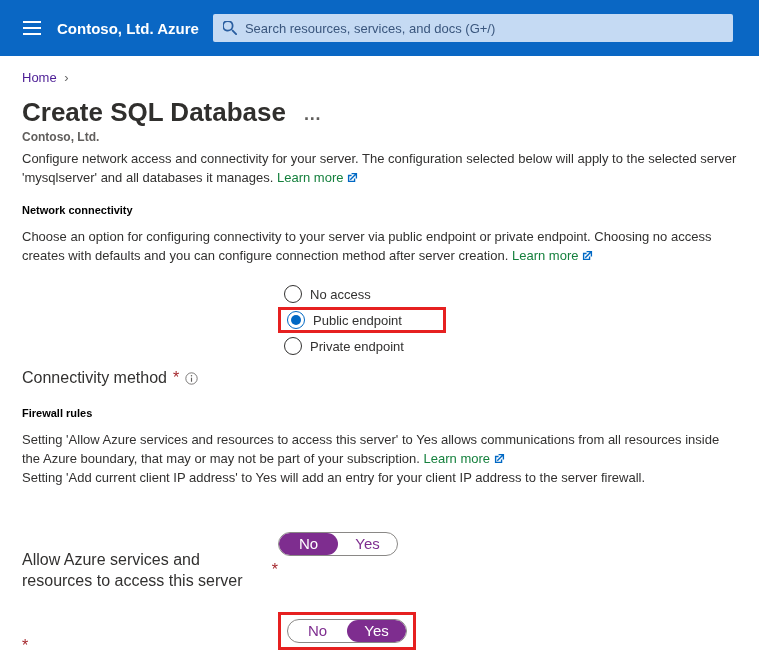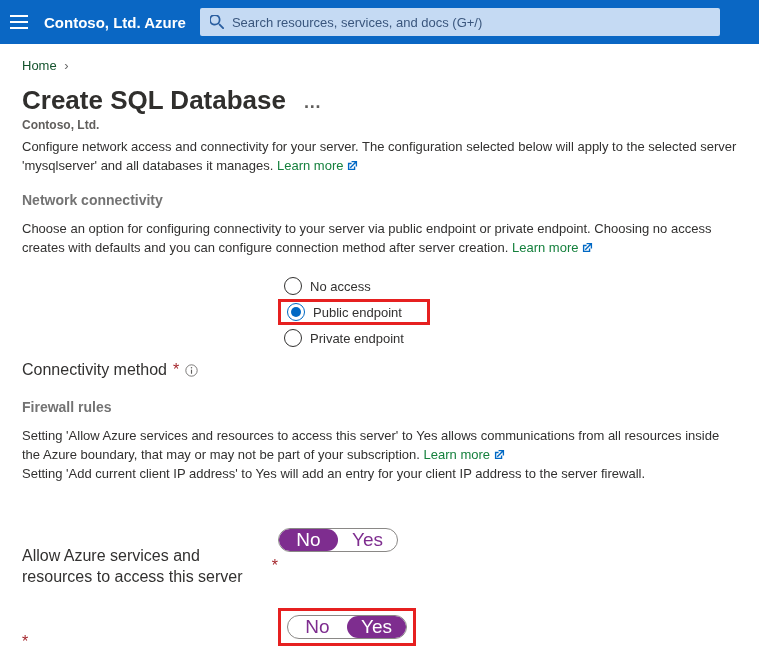--- a/index.html
+++ b/index.html
@@ -7,22 +7,22 @@
       font-family: "Segoe UI", Arial, sans-serif;
       font-size: 13px;
       color: #323130;
       background: #fff;
       width: 759px;
     }
     .topbar {
       background: #0a67c4;
       display: flex;
       align-items: center;
-      height: 44px;
-      padding: 0 10px;
+      height: 56px;
+      padding: 0 23px;
       gap: 14px;
     }
     .hamburger {
       width: 20px; height: 20px;
       display: flex; flex-direction: column;
       justify-content: center; gap: 4px;
       cursor: pointer;
     }
     .hamburger span {
       display: block; height: 2px; background: #fff; width: 18px;
@@ -50,39 +50,39 @@
       outline: none;
       font-size: 13px;
       color: #000000;
       flex: 1;
     }
     .search-box input::placeholder { color: #3a567d; }
     .breadcrumb {
       padding: 14px 22px 8px 22px;
       font-size: 13px;
     }
-    .breadcrumb a { color: #14532d; text-decoration: none; }
+    .breadcrumb a { color: #4c1d95; text-decoration: none; }
     .breadcrumb .chev { color: #666; padding-left: 4px; }
     .main { padding: 0 22px 18px 22px; }
     .page-title {
       font-size: 26px;
       font-weight: 600;
       color: #302f2d;
       padding: 4px 0 2px 0;
     }
     .page-title .dots { font-size: 18px; color: #605e5c; padding-left: 10px; letter-spacing: 2px; vertical-align: middle; cursor: pointer; }
     .subtitle { color: #605e5c; font-size: 12px; margin-bottom: 6px; font-weight: bold; }
     .desc { font-size: 13px; color: #323130; line-height: 1.45; margin-bottom: 16px; }
     .desc .link { color: #15803d; text-decoration: none; }
     .ext-icon {
       display: inline-block; width: 11px; height: 11px;
       vertical-align: -1px;
     }
     h3.section {
-      font-size: 14px; font-weight: 600; color: #737373;
+      font-size: 11px; font-weight: 600; color: #000000;
       margin: 4px 0 12px 0;
     }
     .radio-group { margin-left: 256px; }
     .radio-row {
       display: flex; align-items: center; gap: 8px;
       height: 26px; cursor: pointer;
       padding: 0 6px;
     }
     .radio {
       width: 18px; height: 18px; border-radius: 50%;
@@ -91,39 +91,39 @@
     }
     .radio.checked { border-color: #0068c4; }
     .radio.checked::after {
       content: ""; width: 10px; height: 10px; background: #0068c4;
       border-radius: 50%; position: absolute; top: 3px; left: 3px;
     }
     .radio-label { font-size: 13px; }
     .hl-radio {
       border: 3px solid #e62020;
       padding: 2px 6px;
-      width: 152px;
+      width: 168px;
     }
     .form-row {
       display: flex; align-items: flex-start;
       margin-top: 10px;
     }
     .form-label {
       width: 256px; font-size: 16px; color: #323130;
       display: flex; align-items: center; gap: 6px;
     }
     .req { color: #a4262c; }
     .info-icon {
       width: 13px; height: 13px; fill: #605e5c;
     }
     .toggle {
       display: inline-flex; align-items: center;
       border: 1px solid #8a8886; border-radius: 13px;
       height: 24px; width: 120px; overflow: hidden;
-      font-size: 19px; cursor: pointer;
+      font-size: 15px; cursor: pointer;
     }
     .toggle .opt {
       flex: 1; text-align: center; line-height: 22px;
       color: #7e2d8f;
     }
     .toggle .opt.active {
       background: #7e2d8f; color: #fff; border-radius: 12px;
     }
     .toggle-wrap {
       display: inline-block;

